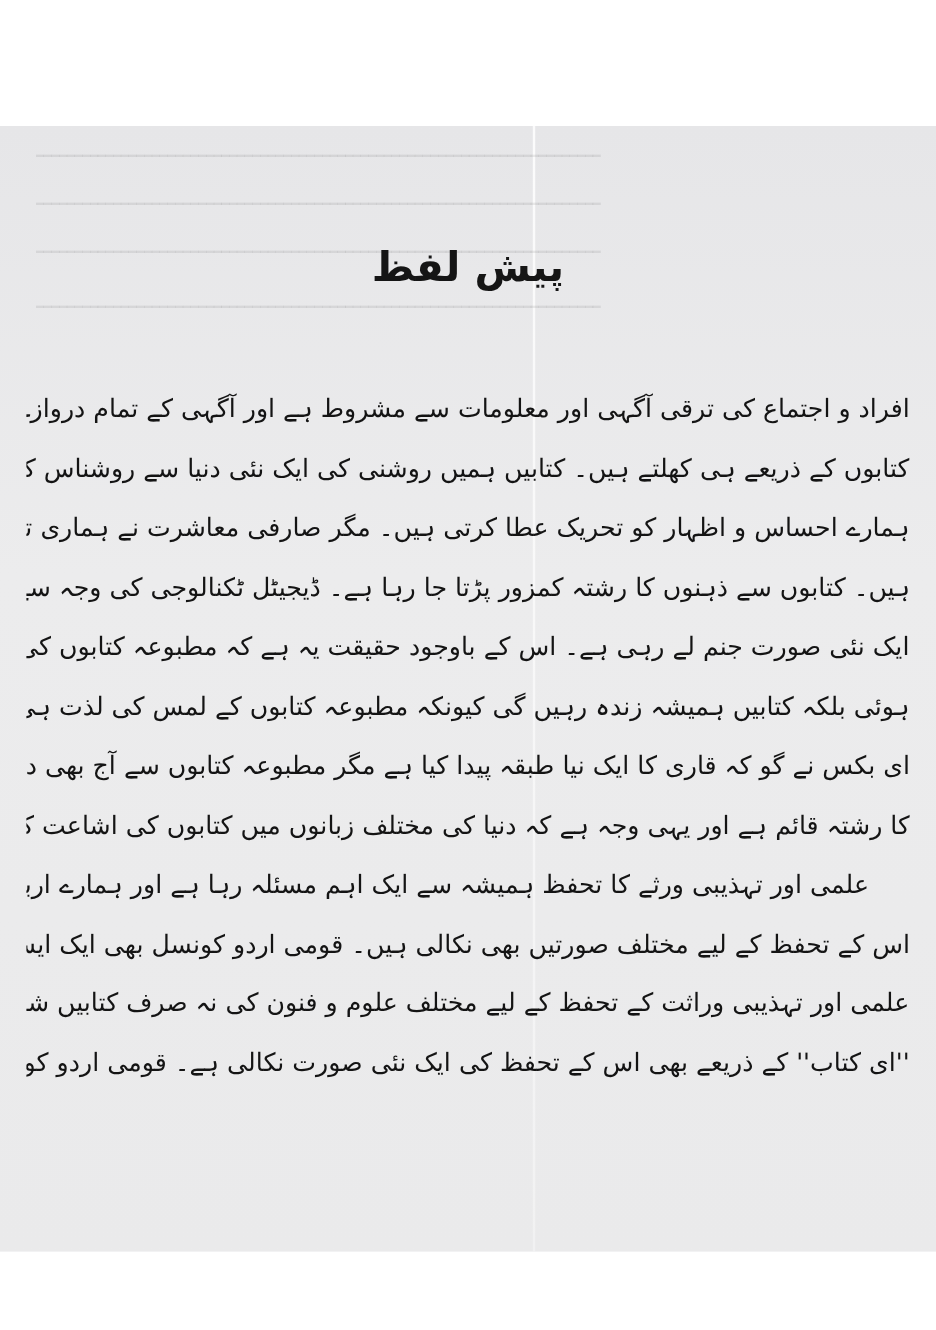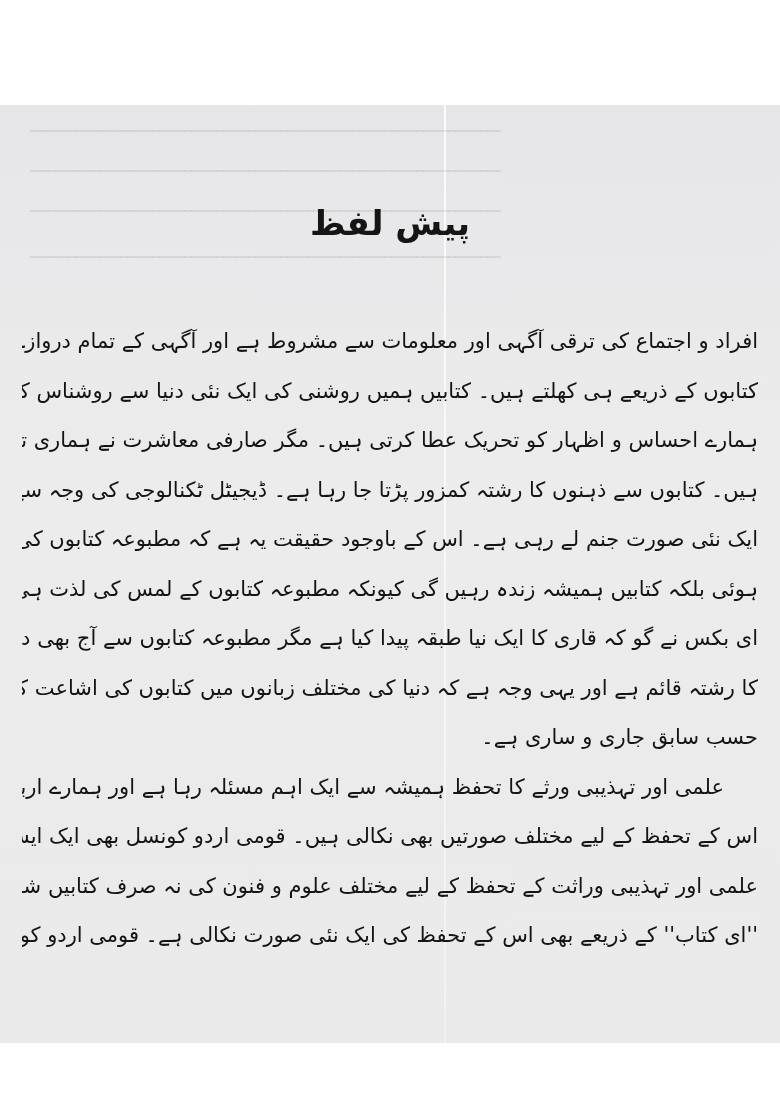--- a/index.html
+++ b/index.html
@@ -103,21 +103,20 @@
   <div class="body-text">
     <div class="paragraph">
       <div class="line">افراد و اجتماع کی ترقی آگہی اور معلومات سے مشروط ہے اور آگہی کے تمام دروازے</div>
       <div class="line">کتابوں کے ذریعے ہی کھلتے ہیں۔ کتابیں ہمیں روشنی کی ایک نئی دنیا سے روشناس کراتی ہیں اور</div>
       <div class="line">ہمارے احساس و اظہار کو تحریک عطا کرتی ہیں۔ مگر صارفی معاشرت نے ہماری ترجیحات بدل دی</div>
       <div class="line">ہیں۔ کتابوں سے ذہنوں کا رشتہ کمزور پڑتا جا رہا ہے۔ ڈیجیٹل ٹکنالوجی کی وجہ سے متبادل قرأت کی</div>
       <div class="line">ایک نئی صورت جنم لے رہی ہے۔ اس کے باوجود حقیقت یہ ہے کہ مطبوعہ کتابوں کی معنویت کم نہیں</div>
       <div class="line">ہوئی بلکہ کتابیں ہمیشہ زندہ رہیں گی کیونکہ مطبوعہ کتابوں کے لمس کی لذت ہی کچھ اور ہوتی ہے۔</div>
       <div class="line">ای بکس نے گو کہ قاری کا ایک نیا طبقہ پیدا کیا ہے مگر مطبوعہ کتابوں سے آج بھی دنیا کی بڑی آبادی</div>
       <div class="line">کا رشتہ قائم ہے اور یہی وجہ ہے کہ دنیا کی مختلف زبانوں میں کتابوں کی اشاعت کا سلسلہ</div>
-      <div class="line short">حسب سابق جاری و ساری ہے۔</div>
     </div>
     <div class="paragraph">
       <div class="line indent">علمی اور تہذیبی ورثے کا تحفظ ہمیشہ سے ایک اہم مسئلہ رہا ہے اور ہمارے ارباب نظر نے</div>
       <div class="line">اس کے تحفظ کے لیے مختلف صورتیں بھی نکالی ہیں۔ قومی اردو کونسل بھی ایک ایسا ادارہ ہے جس نے</div>
       <div class="line">علمی اور تہذیبی وراثت کے تحفظ کے لیے مختلف علوم و فنون کی نہ صرف کتابیں شائع کی ہیں بلکہ</div>
       <div class="line">''ای کتاب'' کے ذریعے بھی اس کے تحفظ کی ایک نئی صورت نکالی ہے۔ قومی اردو کونسل نے</div>
     </div>
   </div>
 </div>
 

